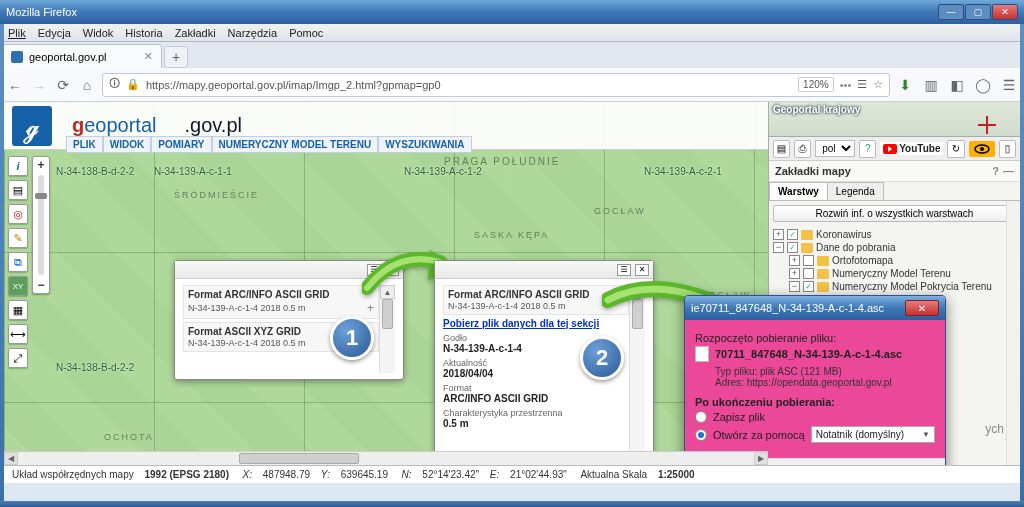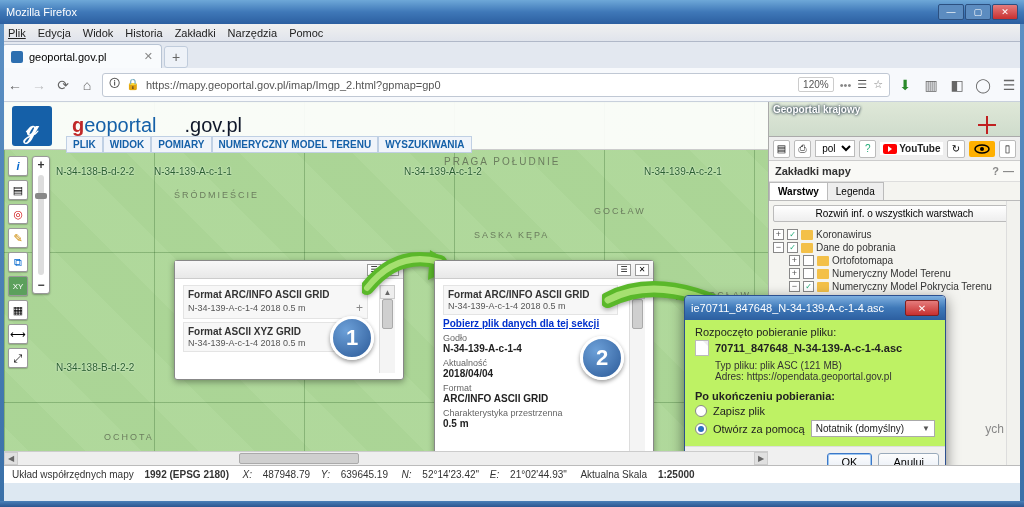--- a/index.html
+++ b/index.html
@@ -87,21 +87,21 @@
   .tree-layer{width:12px;height:10px;background:linear-gradient(#9cf,#69c);border-radius:1px;}
   .indent-1{padding-left:16px;} .indent-2{padding-left:32px;}
   .tree-sub-toolbar{display:flex;gap:2px;margin-left:48px;padding:2px 0;}
   .tree-sub-toolbar .mini{width:14px;height:14px;}
   .tree-leaf-label{font-size:10px;color:#333;font-weight:bold;}
 
   
   .popup{position:absolute;background:#fff;border:1px solid #888;border-radius:3px;box-shadow:0 2px 6px rgba(0,0,0,.35);}
   .popup-head{height:18px;background:linear-gradient(#f8f8f8,#e8e8e8);border-bottom:1px solid #ccc;display:flex;align-items:center;justify-content:flex-end;padding:0 4px;gap:4px;}
   .popup-head .sq{width:14px;height:12px;border:1px solid #999;background:#fff;display:flex;align-items:center;justify-content:center;font-size:8px;}
-  .popup-body{padding:6px 8px;font-size:10px;color:#333;display:flex;gap:11px;}
+  .popup-body{padding:6px 8px;font-size:10px;color:#333;display:flex;gap:0;}
   .popup-content{flex:1;}
   .popup-scroll{width:16px;border-left:1px solid #ddd;background:#f4f4f4;position:relative;}
   .popup-scroll .arrow{height:14px;display:flex;align-items:center;justify-content:center;font-size:8px;color:#666;background:#eee;border:1px solid #ccc;}
   .popup-scroll .thumb{position:absolute;top:14px;left:2px;right:2px;height:30px;background:#cfcfcf;border:1px solid #aaa;border-radius:2px;}
   .format-block{background:#f7f7f7;border:1px solid #e4e4e4;padding:3px 4px;margin-bottom:3px;}
   .format-block b{font-size:10px;}
   .format-block .sub{font-size:9px;color:#555;margin-top:1px;display:flex;align-items:center;}
   .format-block .plus{margin-left:auto;font-size:12px;color:#888;}
   .det-label{font-size:9px;color:#666;margin-top:4px;}
   .det-val{font-size:10px;font-weight:bold;color:#222;}
@@ -112,21 +112,21 @@
 
   
   .g-arrow{position:absolute;}
   .g-arrow svg{filter:drop-shadow(0 2px 2px rgba(0,0,0,.3));}
 
   
   .win7-dialog{position:absolute;border:1px solid #2c5090;border-radius:4px;box-shadow:0 4px 14px rgba(0,0,0,.5);}
   .win7-dialog .dlg-title{height:24px;background:linear-gradient(#7eb0e0,#3e78b8,#2c5fa0);border-radius:4px 4px 0 0;display:flex;align-items:center;padding:0 6px;font-size:11px;color:#fff;}
   .win7-dialog .dlg-title .sp{flex:1;}
   .win7-dialog .dlg-title .closebtn{width:34px;height:16px;background:linear-gradient(#e57c7c,#c83030);border:1px solid #802020;border-radius:2px;display:flex;align-items:center;justify-content:center;font-size:10px;}
-  .win7-dialog .dlg-body{background:#bef264;padding:6px 10px;font-size:11px;color:#222;}
+  .win7-dialog .dlg-body{background:#ec4899;padding:12px 10px;font-size:11px;color:#222;}
   .win7-dialog .dlg-foot{background:#f0f0f0;border-top:1px solid #ddd;padding:6px;display:flex;justify-content:flex-end;gap:6px;border-radius:0 0 4px 4px;}
   .win7-dialog button{font-size:11px;padding:2px 14px;border:1px solid #9ab;border-radius:3px;background:linear-gradient(#fdfdfd,#e8eef6);}
   .win7-dialog button.primary{border-color:#3c78c8;box-shadow:0 0 0 1px #9cc6f0 inset;}
   .radio-row{display:flex;align-items:center;gap:6px;margin:3px 0;}
   .radio-dot{width:12px;height:12px;border:1px solid #888;border-radius:50%;background:#fff;display:flex;align-items:center;justify-content:center;}
   .radio-dot.checked::after{content:"";width:6px;height:6px;background:#2a70c0;border-radius:50%;}
   .combo{flex:1;border:1px solid #aaa;background:#fff;font-size:10px;padding:2px 4px;display:flex;align-items:center;}
   .combo .drop{margin-left:auto;font-size:8px;color:#555;}
   .file-row{display:flex;align-items:center;gap:6px;margin:2px 0 4px;}
   .file-icon{width:14px;height:16px;border:1px solid #bbb;background:#fff;position:relative;}

